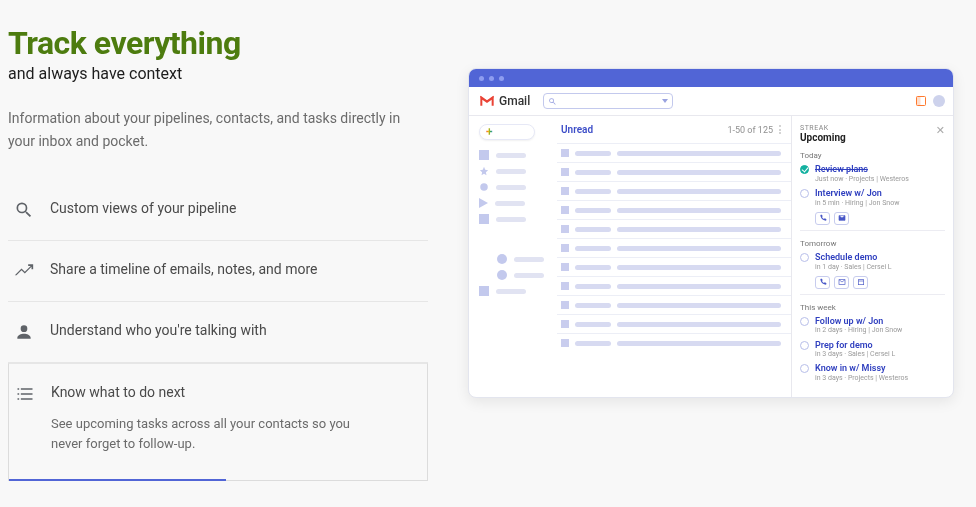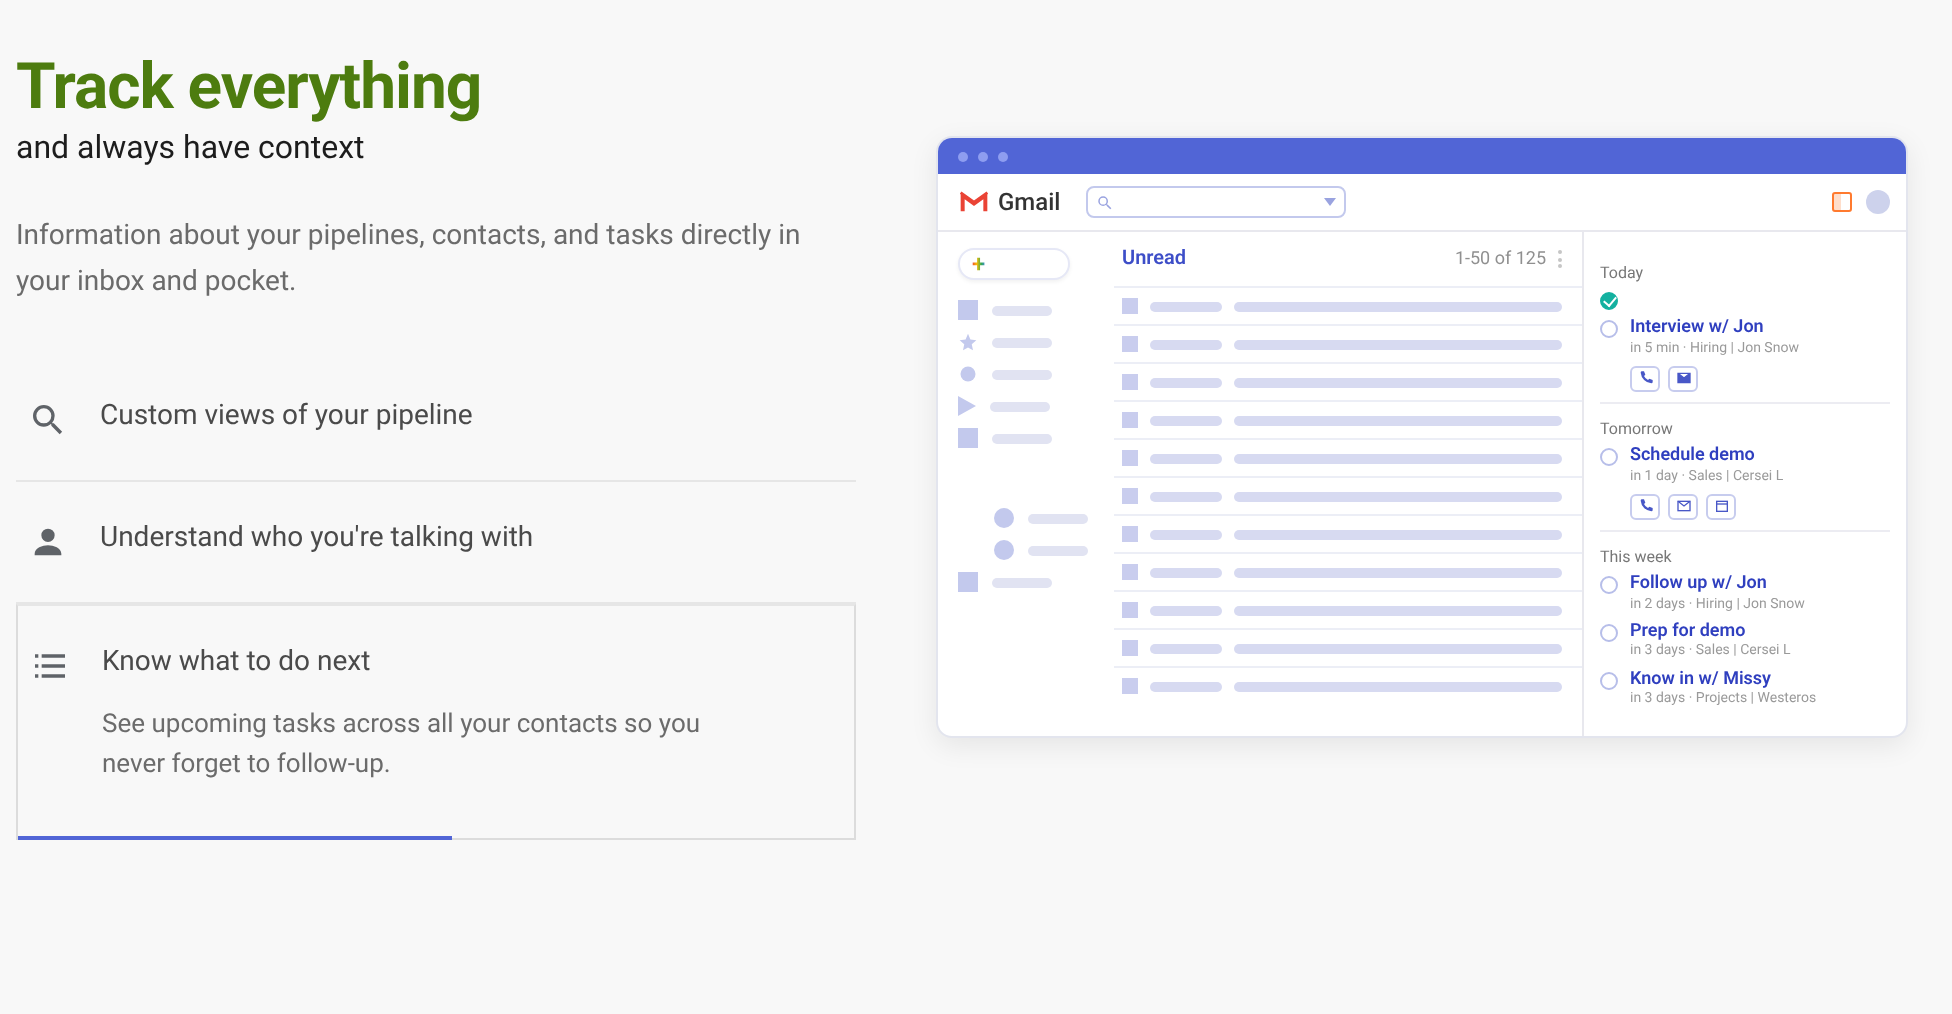--- a/index.html
+++ b/index.html
@@ -91,20 +91,28 @@
 
       <div class="feature-item">
         <svg class="icon" viewBox="0 0 24 24">
             <path fill="currentColor" d="M15.5 14h-.79l-.28-.27A6.471 6.471 0 0016 9.5 6.5 6.5 0 109.5 16c1.61 0 3.09-.59 4.23-1.57l.27.28v.79l5 4.99L20.49 19l-4.99-5zM9.5 14A4.5 4.5 0 119.5 5a4.5 4.5 0 010 9z"></path>
           </svg>
         <div class="feature-body">
             <span class="title">Custom views of your pipeline</span>
           </div>
       </div>
 
+      <div class="feature-item">
+        <svg class="icon" viewBox="0 0 24 24">
+            <path fill="currentColor" d="M3 17l6-6 4 4 8-8v3h2V4h-6v2h3l-7 7-4-4-8 8z"></path>
+          </svg>
+        <div class="feature-body">
+            <span class="title">Share a timeline of emails, notes, and more</span>
+          </div>
+      </div>
 
       <div class="feature-item">
         <svg class="icon" viewBox="0 0 24 24">
             <path fill="currentColor" d="M12 12a4 4 0 100-8 4 4 0 000 8zm0 2c-3.33 0-8 1.67-8 5v1h16v-1c0-3.33-4.67-5-8-5z"></path>
           </svg>
         <div class="feature-body">
             <span class="title">Understand who you're talking with</span>
           </div>
       </div>
 
@@ -263,25 +271,36 @@
               <div class="msg-row">
                   <span class="box"></span>
                   <span class="sender"></span>
                   <span class="subject"></span>
                 </div>
             </div>
           </div>
         </div>
 
         <div class="streak-col">
+          <div class="streak-header">
+            <div class="streak-title-block">
+              <div class="brand">STREAK</div>
+              <div class="upcoming">Upcoming</div>
+            </div>
+            <span class="close-x">✕</span>
+          </div>
 
           <div class="section-label">Today</div>
 
           <div class="task">
             <span class="task-circle done"></span>
+            <div class="task-body">
+              <div class="task-title done">Review plans</div>
+              <div class="task-meta">Just now · Projects | Westeros</div>
+            </div>
           </div>
 
           <div class="task">
             <span class="task-circle"></span>
             <div class="task-body">
               <div class="task-title">Interview w/ Jon</div>
               <div class="task-meta">in 5 min · Hiring | Jon Snow</div>
             </div>
           </div>
           <div class="chip-row">

